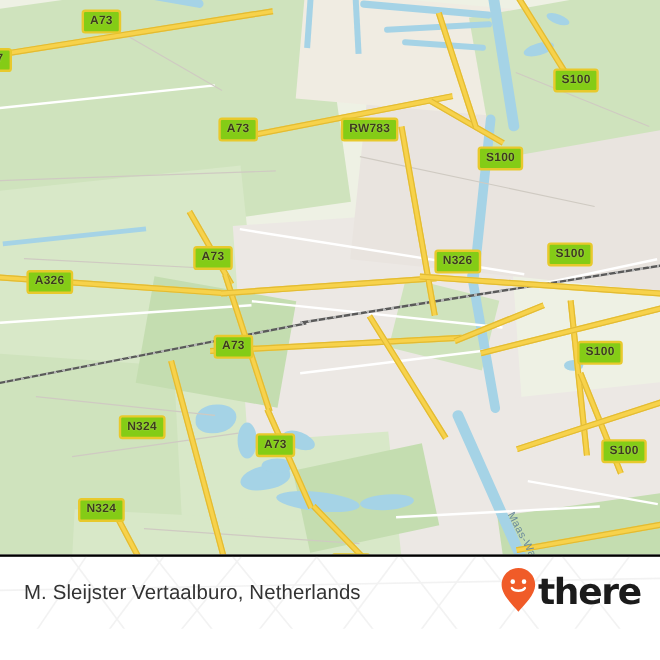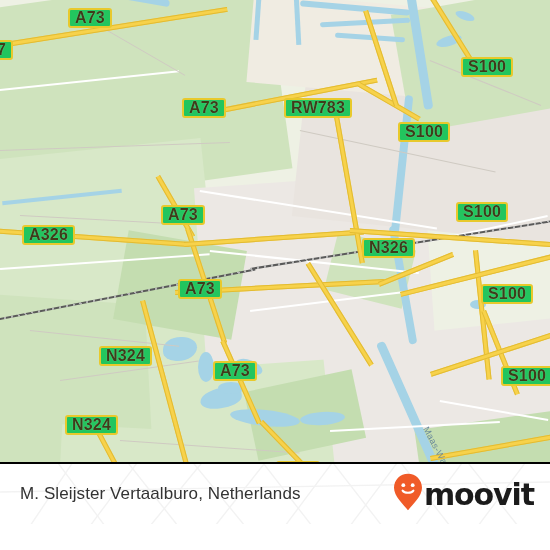--- a/index.html
+++ b/index.html
@@ -35,26 +35,26 @@
   .minor{ background: #ffffff; height: 2px; }
   .path { background: #cfcac2; height: 1px; }
   .rail { background: #5a5a5a; height: 2px; }
   .rail::after{ content:""; position:absolute; left:0; top:0; right:0; bottom:0;
     background: repeating-linear-gradient(90deg, #ffffff 0 2px, transparent 2px 7px); opacity:.55;}
   .riv  { background: #a5d3e6; }
 
   
   .shield {
     position: absolute;
-    background: #22c55e;
+    background: #84cc16;
     border: 2px solid #e8c92c;
     border-radius: 3px;
     color: #3d3d1a;
     font-weight: bold;
-    font-size: 16px;
+    font-size: 10px;
     line-height: 13px;
     padding: 1px 5px 2px 5px;
     white-space: nowrap;
     letter-spacing: .2px;
     font-family: "Liberation Sans", sans-serif;
     text-shadow: 0 0 1px rgba(255,255,255,.5);
   }
   .canal-label {
     position: absolute;
     font-size: 9px;
@@ -264,21 +264,21 @@
     <div class="layer" id="shields">
         <div class="shield" style="left: 68px; top: 8px;">A73</div>
         <div class="shield" style="left: -10px; top: 40px;">7</div>
         <div class="shield" style="left: 182px; top: 98px;">A73</div>
         <div class="shield" style="left: 284px; top: 98px;">RW783</div>
         <div class="shield" style="left: 461px; top: 57px;">S100</div>
         <div class="shield" style="left: 398px; top: 122px;">S100</div>
         <div class="shield" style="left: 161px; top: 205px;">A73</div>
         <div class="shield" style="left: 22px; top: 225px;">A326</div>
         <div class="shield" style="left: 456px; top: 202px;">S100</div>
-        <div class="shield" style="left: 362px; top: 238px;">N326</div>
+        <div class="shield" style="left: 362px; top: 208px;">N326</div>
         <div class="shield" style="left: 178px; top: 279px;">A73</div>
         <div class="shield" style="left: 481px; top: 284px;">S100</div>
         <div class="shield" style="left: 99px; top: 346px;">N324</div>
         <div class="shield" style="left: 213px; top: 361px;">A73</div>
         <div class="shield" style="left: 501px; top: 366px;">S100</div>
         <div class="shield" style="left: 65px; top: 415px;">N324</div>
         <div class="shield" style="left: 276px; top: 461px;">A73</div>
       </div>
 
     <div class="layer" id="waterlabels">
@@ -312,16 +312,16 @@
     <div id="footer-title">M. Sleijster Vertaalburo, Netherlands</div>
     <div id="brand">
       <span>
         <svg width="30" height="38" viewBox="0 0 30 38" aria-hidden="true">
           <path d="M15 0.8 C7.2 0.8 1 7 1 14.8 C1 23.2 10.2 31.5 15 37.2 C19.8 31.5 29 23.2 29 14.8 C29 7 22.8 0.8 15 0.8 Z" fill="#f05b28"></path>
           <circle cx="10.3" cy="12.2" r="1.9" fill="#ffffff"></circle>
           <circle cx="19.7" cy="12.2" r="1.9" fill="#ffffff"></circle>
           <path d="M9.6 17.6 C11.6 20.6 18.4 20.6 20.4 17.6" stroke="#ffffff" stroke-width="2" fill="none" stroke-linecap="round"></path>
         </svg>
       </span>
-      <span id="brand-text">moovit</span>
+      <span id="brand-text">there</span>
     </div>
   </div>
 </div>
 
 </body></html>

